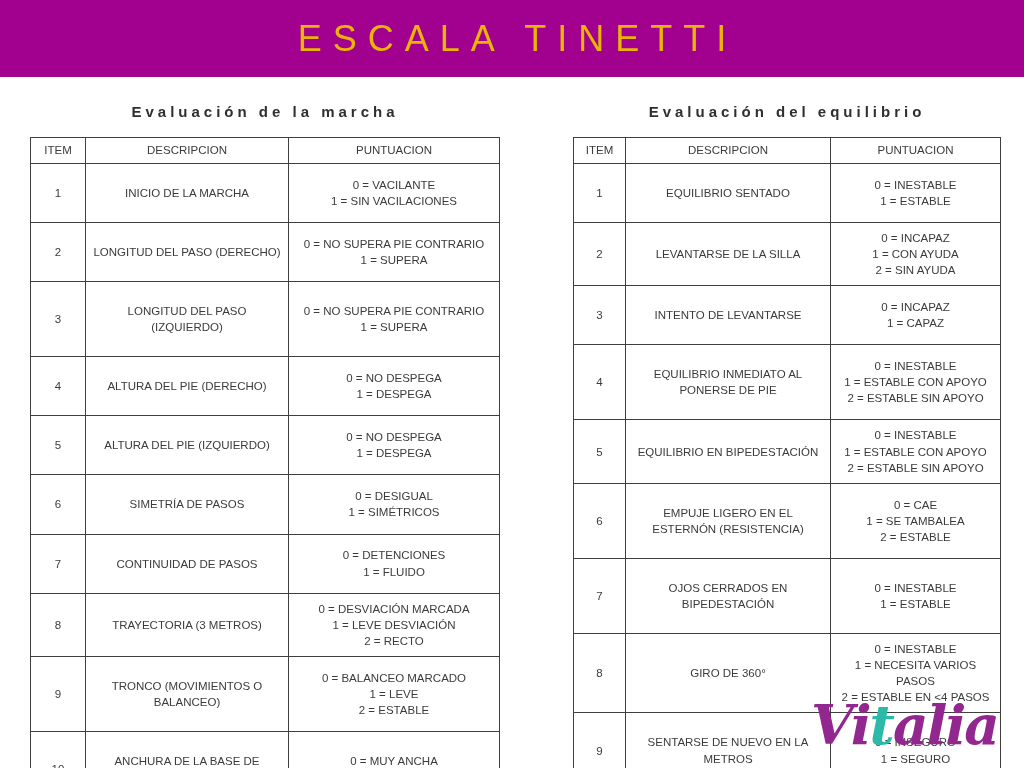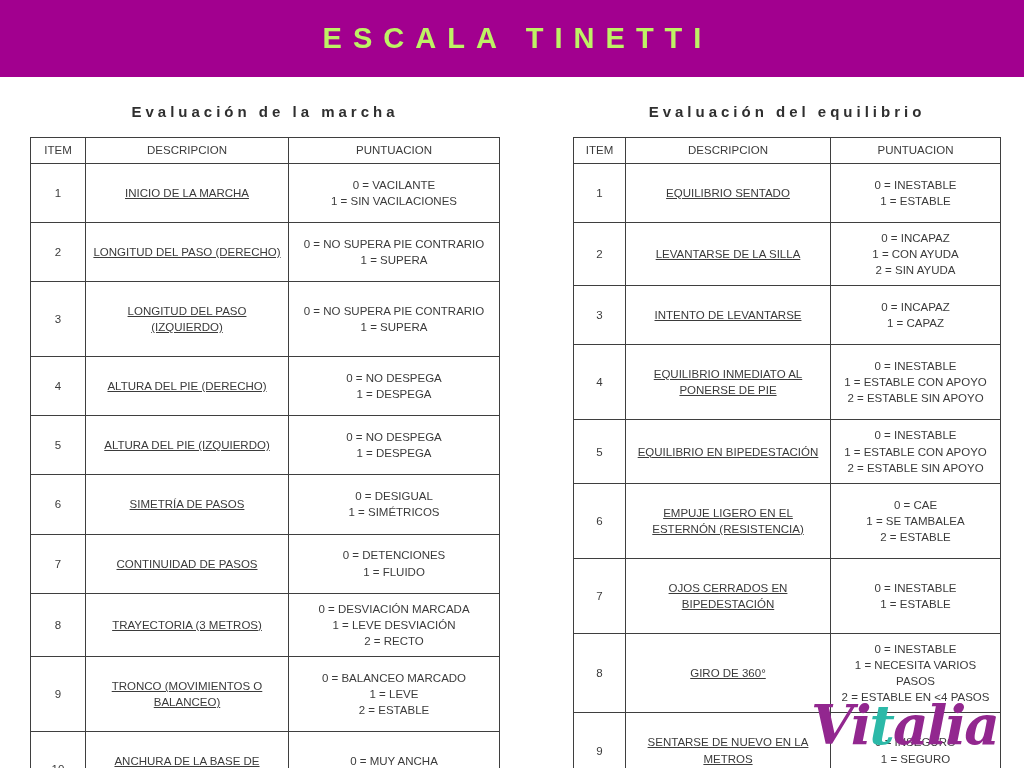--- a/index.html
+++ b/index.html
@@ -14,23 +14,23 @@
   .header-band {
     position: absolute;
     left: 0; top: 0;
     width: 1024px; height: 77px;
     background: #a2008f;
     display: flex;
     align-items: center;
     justify-content: center;
   }
   .header-title {
-    color: #bef264;
-    font-size: 29px;
-    font-weight: bold;
+    color: #eab308;
+    font-size: 36px;
+    font-weight: normal;
     letter-spacing: 11px;
     text-indent: 11px;
   }
   .section {
     position: absolute;
     top: 100px;
   }
   .section-left  { left: 30px;  width: 470px; }
   .section-right { left: 573px; width: 428px; }
   .section-title {
@@ -54,21 +54,21 @@
     text-align: center;
     vertical-align: middle;
     color: #3b3b3b;
   }
   table.tinetti th {
     font-weight: normal;
     height: 26px;
     padding: 2px;
   }
   td.c-item { padding: 6px 2px; }
-  td.c-desc { padding: 21px 5px; line-height: 1.4; text-decoration: underline; }
+  td.c-desc { padding: 21px 5px; line-height: 1.4; }
   td.c-punt { padding: 7px 8px; line-height: 1.4; white-space: pre-line; }
   .section-left  col.col-item { width: 55px; }
   .section-left  col.col-desc { width: 203px; }
   .section-right col.col-item { width: 52px; }
   .section-right col.col-desc { width: 205px; }
   .logo {
     position: absolute;
     right: 26px; bottom: 16px;
     font-family: "DejaVu Serif", serif;
     font-style: italic;

